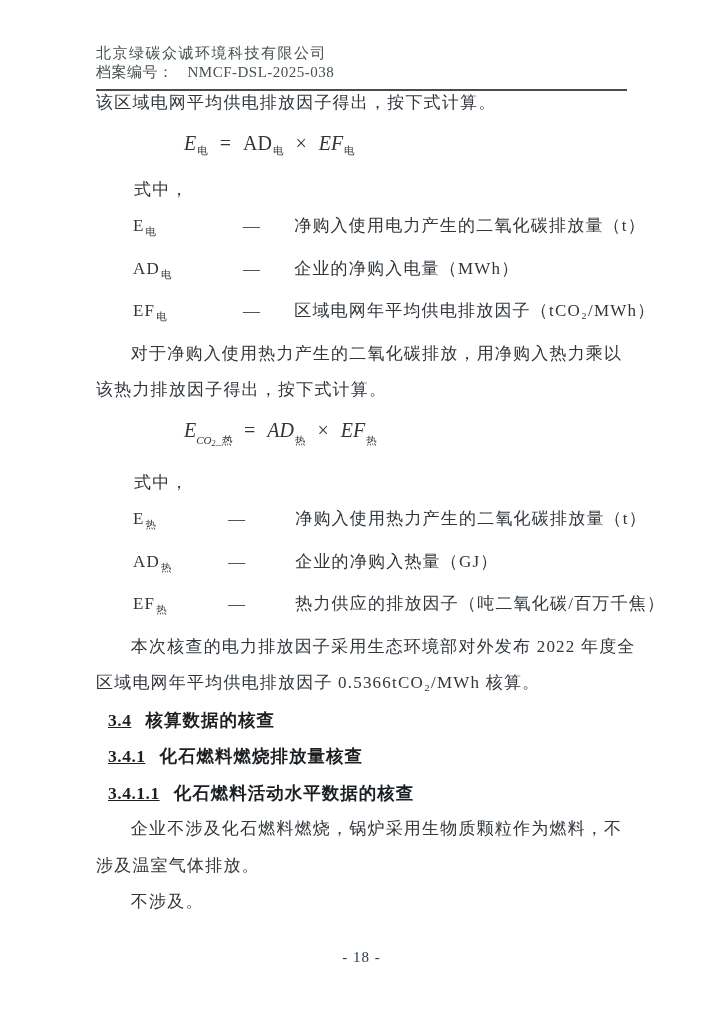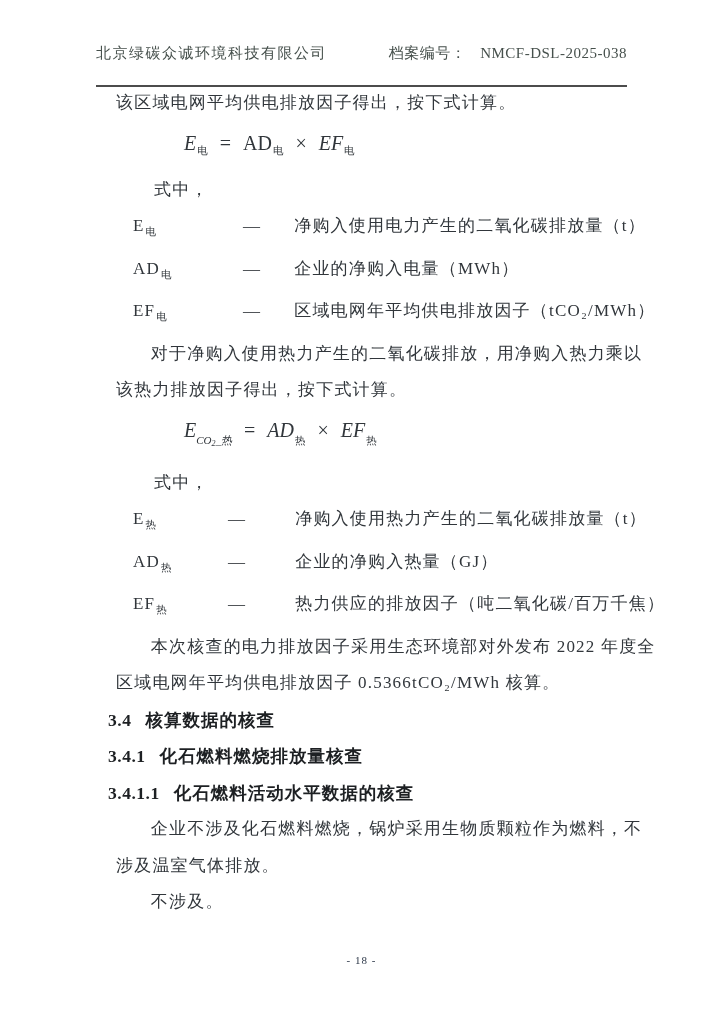--- a/index.html
+++ b/index.html
@@ -18,31 +18,32 @@
     font-family:"Liberation Serif","DejaVu Serif",serif;
     overflow:hidden;
   }
   
   .doc-header{
     position:absolute;left:96px;right:96px;top:44px;
     display:flex;justify-content:space-between;align-items:baseline;
     font-size:15px;letter-spacing:1.5px;
     color:var(--header-text);
     border-bottom:2px solid var(--rule);
-    padding-bottom:22px;
+    padding-bottom:7px;
+    flex-direction:column;
   }
   .doc-header .archive{display:flex;align-items:baseline;letter-spacing:0.5px;}
   .doc-header .archive .num{margin-left:14px;letter-spacing:0.5px;}
   
   .body-col{
     position:absolute;left:96px;top:85px;width:537px;
     font-size:17px;line-height:36.5px;letter-spacing:1.2px;
     color:var(--body-text);
   }
-  .line{white-space:nowrap;margin-left:20px;}
+  .line{white-space:nowrap;}
   .indent{text-indent:2.05em;}
   
   .formula{
     padding-left:88px;line-height:42px;
     font-size:20px;letter-spacing:0;white-space:nowrap;
   }
   .formula .var{font-style:italic;}
   .formula .op{margin:0 7px;font-style:normal;}
   .sub-cjk{font-size:10.5px;vertical-align:-4px;letter-spacing:0;margin-left:1px;}
   .f2 .sub-cjk{vertical-align:-7px;}
@@ -53,25 +54,25 @@
   .defrow{display:flex;padding-left:37px;white-space:nowrap;gap:33px;}
   .def-sym{width:77px;flex:none;}
   .defrow.narrow .def-sym{width:62px;}
   .defrow .def-desc{margin-left:0;}
   .defrow.narrow .def-desc{margin-left:16px;}
   
   .h{
     font-weight:bold;color:var(--heading-text);
     padding-left:12px;letter-spacing:1px;font-size:17.5px;white-space:nowrap;
   }
-  .h .num{margin-right:14px;letter-spacing:0.5px;}
+  .h .num{margin-right:14px;letter-spacing:0.5px;text-decoration:underline;}
   
   .page-footer{
     position:absolute;left:0;right:0;bottom:58px;
-    text-align:center;font-size:11px;letter-spacing:1px;
+    text-align:center;font-size:15px;letter-spacing:1px;
     color:var(--footer-text);
   }
 </style>
 </head>
 <body>
 
 <div class="page">
 
   <div class="doc-header">
     <span>北京绿碳众诚环境科技有限公司</span>

